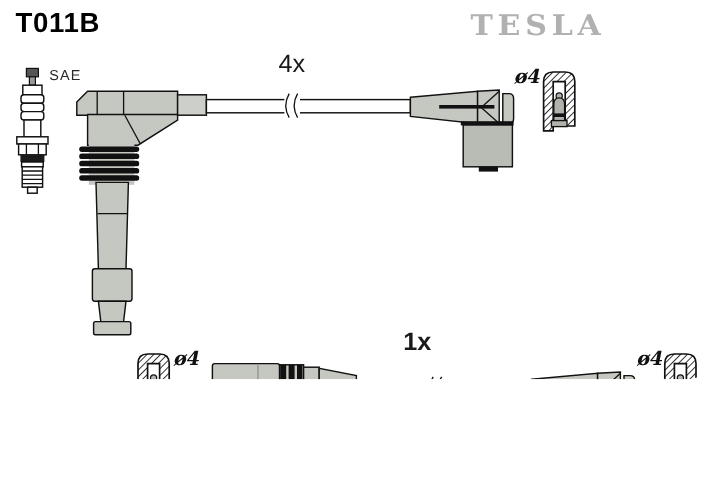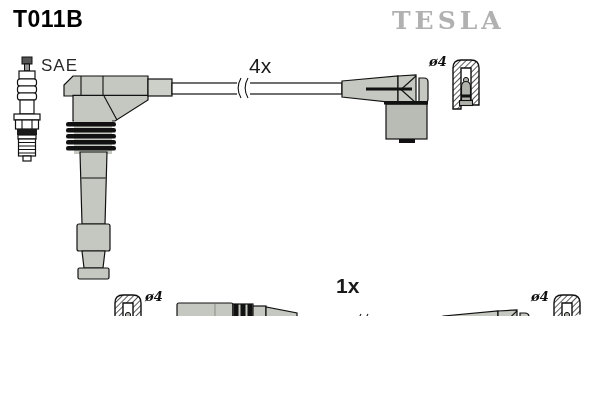--- a/index.html
+++ b/index.html
@@ -4,25 +4,25 @@
 <style>
   html,body{margin:0;padding:0;background:#fff;}
   #stage{position:relative;width:600px;height:316px;background:#ffffff;overflow:hidden;
          font-family:"Liberation Sans", sans-serif;border-radius:28px;}
   #art{position:absolute;left:0;top:0;}
   .txt{position:absolute;white-space:nowrap;color:#111;}
   .product-code{left:13px;top:6px;font-size:23px;font-weight:bold;letter-spacing:.5px;color:#000;}
   .subtitle{left:13px;top:31px;font-size:9.5px;letter-spacing:.4px;color:#1a1a1a;}
   .brand{left:392px;top:7px;font-family:"DejaVu Serif", serif;font-weight:bold;font-size:25px;
          letter-spacing:4px;color:#b1b1b1;transform:scaleY(.95);transform-origin:left top;}
-  .sae{left:41px;top:56px;font-size:17px;letter-spacing:1px;color:#2a2a2a;}
+  .sae{left:41px;top:56px;font-size:12px;letter-spacing:1px;color:#2a2a2a;}
   .qty{font-size:21px;color:#1a1a1a;}
-  .qty-top{left:232px;top:54px;margin-left:17px;}
+  .qty-top{left:232px;top:42px;}
   .qty-bottom{left:336px;top:274px;font-weight:bold;}
-  .dia{font-family:"DejaVu Serif", serif;font-style:italic;font-weight:bold;font-size:13px;color:#111;}
+  .dia{font-family:"DejaVu Serif", serif;font-style:italic;font-weight:bold;font-size:16px;color:#111;}
   .dia-tr{left:429px;top:54px;}
   .dia-bl{left:145px;top:289px;}
   .dia-br{left:531px;top:289px;}
   .g-fill{fill:#c5c8c0;stroke:#111;stroke-width:1.2;}
   .g-dark{fill:#b9bcb4;stroke:#111;stroke-width:1.2;}
   .g-light{fill:#cdd0c8;stroke:#111;stroke-width:1.2;}
   .w-fill{fill:#ffffff;stroke:#111;stroke-width:1.2;}
   .k{fill:#111;stroke:none;}
   .ln{stroke:#111;stroke-width:1.1;fill:none;}
 </style>

